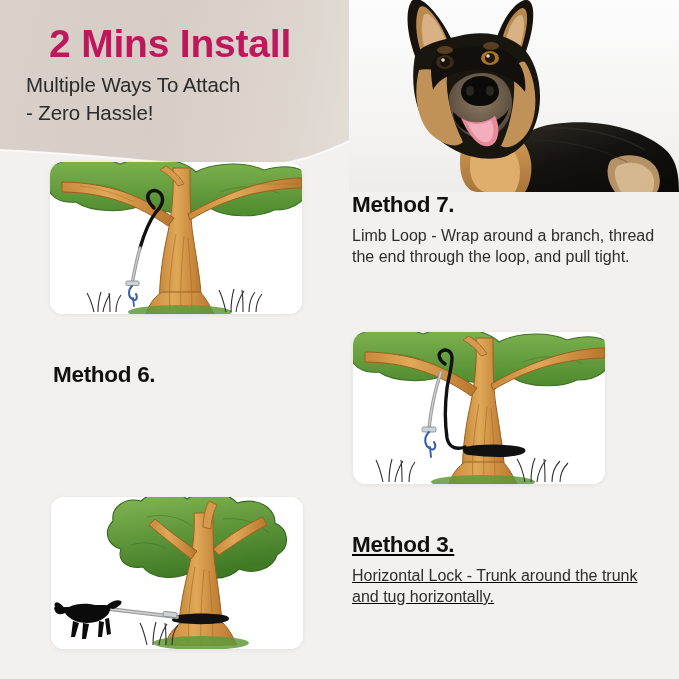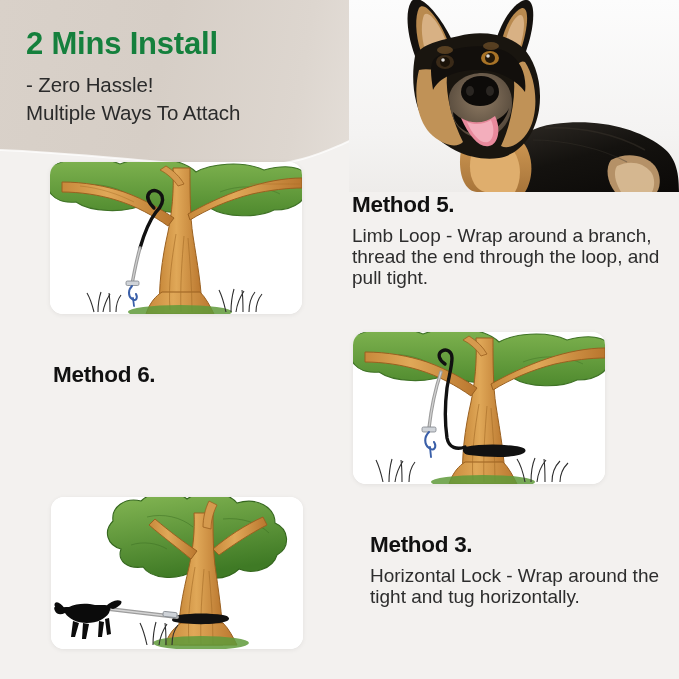--- a/index.html
+++ b/index.html
@@ -28,26 +28,27 @@
   .bg-sweep {
     position: absolute; left: 0; top: 0; width: 679px; height: 260px;
   }
 
   
   .headline {
     position: absolute; left: 26px; top: 26px; width: 330px;
     z-index: 6;
   }
   .headline h1 {
-    font-size: 31px;
+    font-size: 39px;
     line-height: 36px;
     font-weight: 700;
-    color: #15803d;
+    color: #be185d;
     letter-spacing: -0.2px;
     white-space: nowrap;
+    margin-left: 23px;
   }
   .headline .sub {
     margin-top: 9px;
     font-size: 20.5px;
     line-height: 28px;
     color: #2b2b2b;
     font-weight: 400;
     letter-spacing: -0.1px;
   }
 
@@ -80,28 +81,28 @@
     z-index: 6;
   }
   .method .m-title {
     font-size: 22.5px;
     font-weight: 700;
     color: #111111;
     letter-spacing: -0.3px;
     margin-bottom: 7px;
   }
   .method .m-body {
-    font-size: 19px;
+    font-size: 16px;
     line-height: 21px;
     color: #2d2d2d;
     font-weight: 400;
   }
   #method1 { left: 352px; top: 192px; width: 310px; }
   #method2 { left: 53px;  top: 362px; width: 290px; }
-  #method3 { left: 370px; top: 532px; width: 310px; }
+  #method3 { left: 352px; top: 532px; width: 310px; text-decoration: underline; }
 </style>
 </head>
 <body>
 
 <div id="page">
 
   <div class="bg-base"></div>
   <div class="bg-topband"></div>
 
   <svg class="bg-sweep" viewBox="0 0 679 260" preserveAspectRatio="none">
@@ -207,22 +208,22 @@
 
         <path d="M196,128 C230,126 268,134 296,150" stroke="#3a342c" stroke-width="1.5" fill="none" opacity="0.5"></path>
         <path d="M184,140 C214,140 252,148 278,162" stroke="#3a342c" stroke-width="1.2" fill="none" opacity="0.4"></path>
       </g>
     </svg>
   </div>
 
   <div class="headline">
     <h1>2 Mins Install</h1>
     <div class="sub">
+      <div>Multiple Ways To Attach</div>
       <div>- Zero Hassle!</div>
-      <div>Multiple Ways To Attach</div>
     </div>
   </div>
 
   <div class="card" id="card1">
     <svg viewBox="0 0 252 152" preserveAspectRatio="xMidYMid meet">
       <defs>
         <linearGradient id="leafA" x1="0" y1="0" x2="0" y2="1">
           <stop offset="0%" stop-color="#7fb350"></stop>
           <stop offset="100%" stop-color="#4f8a2e"></stop>
         </linearGradient>
@@ -287,21 +288,21 @@
       <path d="M90,86 C86,100 84,112 82,122" stroke="#cfcfcf" stroke-width="1.2" fill="none" stroke-linecap="round"></path>
 
       <rect x="76" y="119" width="13" height="4.5" rx="1.4" fill="#cfd3d8" stroke="#7d838a" stroke-width="0.8"></rect>
 
       <path d="M82,124 C78,128 78,134 82,137 C86,140 88,136 86,132" stroke="#3a5fa8" stroke-width="2" fill="none" stroke-linecap="round"></path>
       <path d="M83,136 L84,144" stroke="#3a5fa8" stroke-width="1.8" stroke-linecap="round"></path>
     </svg>
   </div>
 
   <div class="method" id="method1">
-    <div class="m-title">Method 5.</div>
+    <div class="m-title">Method 7.</div>
     <div class="m-body">Limb Loop - Wrap around a branch, thread the end through the loop, and pull tight.</div>
   </div>
 
   <div class="method" id="method2">
     <div class="m-title">Method 6.</div>
   </div>
 
   <div class="card" id="card2">
     <svg viewBox="0 0 252 152" preserveAspectRatio="xMidYMid meet">
       <rect width="252" height="152" fill="#ffffff"></rect>
@@ -417,16 +418,16 @@
         <path d="M48,124 L47,140 L51,140 L53,125 Z"></path>
         <path d="M54,122 L56,138 L60,137 L58,121 Z"></path>
         <path d="M54,110 C60,104 66,102 70,104 C72,106 68,110 62,112 Z"></path>
         <path d="M14,112 C10,106 6,104 4,106 C2,109 6,113 12,115 Z"></path>
       </g>
     </svg>
   </div>
 
   <div class="method" id="method3">
     <div class="m-title">Method 3.</div>
-    <div class="m-body">Horizontal Lock - Wrap around the tight and tug horizontally.</div>
+    <div class="m-body">Horizontal Lock - Trunk around the trunk and tug horizontally.</div>
   </div>
 
 </div>
 
 </body></html>

